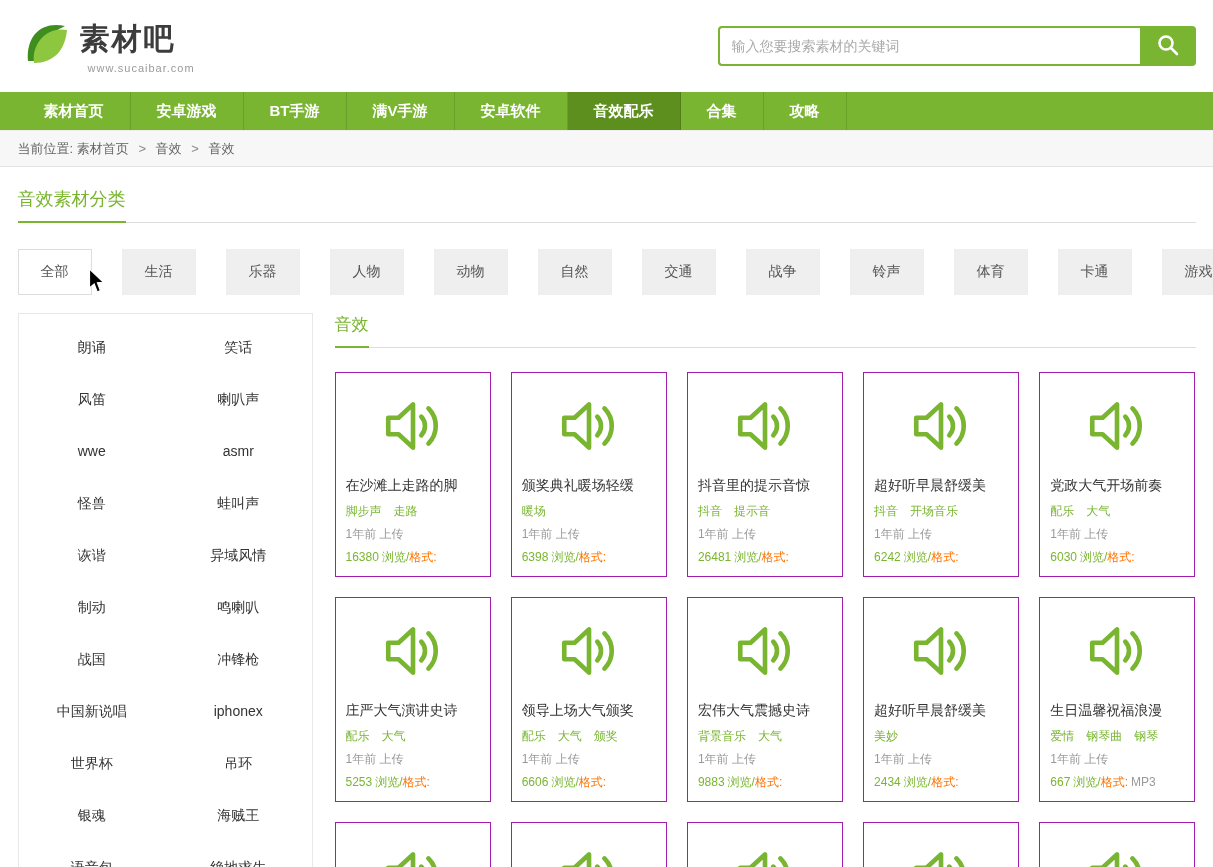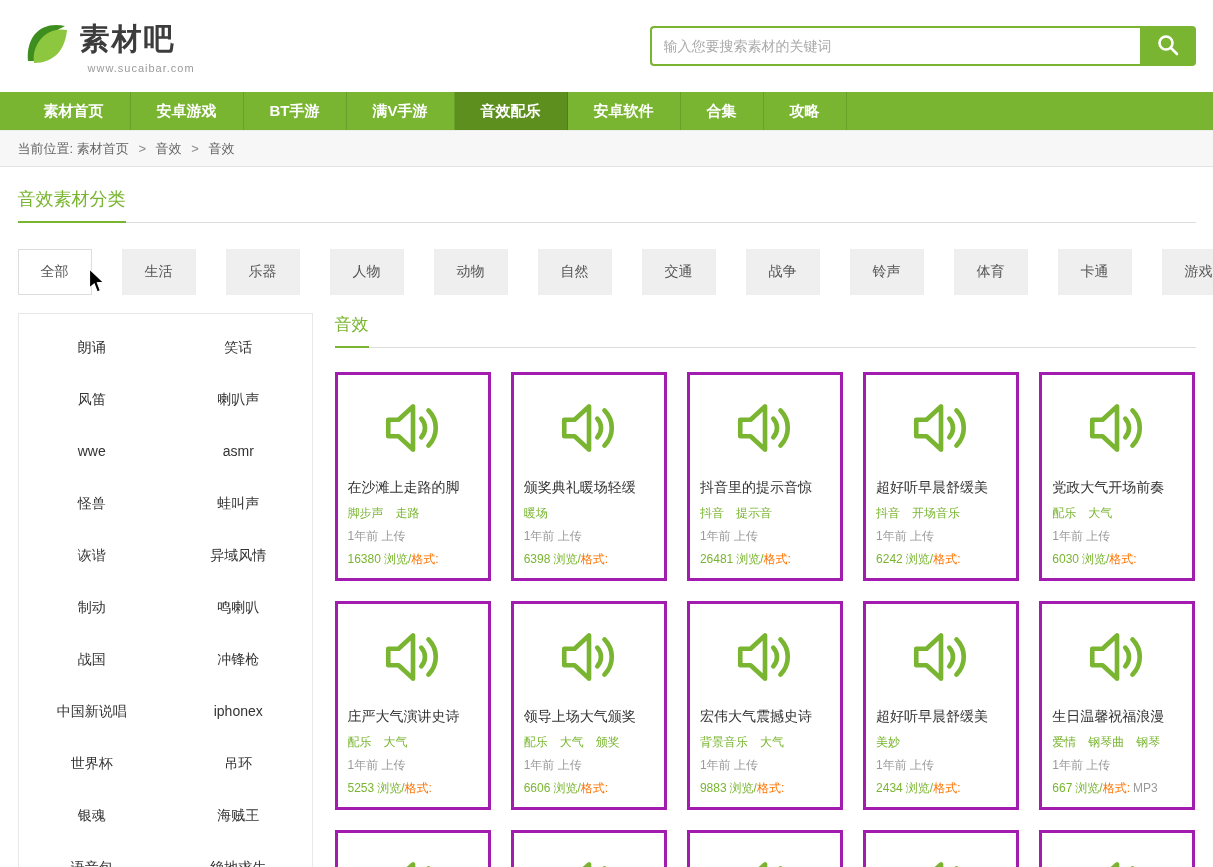--- a/index.html
+++ b/index.html
@@ -12,21 +12,21 @@
   .container { width: 1178px; margin: 0 auto; }
 
   
   .header { height: 92px; background: #fff; }
   .header-inner { display: flex; align-items: center; justify-content: space-between; height: 100%; }
   .logo { display: flex; align-items: center; gap: 8px; cursor: pointer; }
   .logo-title { font-size: 30px; font-weight: bold; color: #3c3c3c; letter-spacing: 2px; }
   .logo-sub { font-size: 11px; color: #9a9a9a; letter-spacing: 1px; margin-top: 2px; padding-left: 8px; }
   .search { display: flex; }
   .search input {
-    width: 490px; height: 40px; border: 2px solid #79b530; border-right: none;
+    width: 422px; height: 40px; border: 2px solid #79b530; border-right: none;
     border-radius: 4px 0 0 4px; padding: 0 12px; font-size: 14px; outline: none;
     font-family: inherit; color: #333;
   }
   .search input::placeholder { color: #aaa; }
   .search button {
     width: 56px; height: 40px; background: #79b530; border: none;
     border-radius: 0 4px 4px 0; cursor: pointer; display: flex; align-items: center; justify-content: center;
   }
 
   
@@ -68,21 +68,21 @@
   }
   .side-tag { line-height: 52px; font-size: 14px; color: #333; text-decoration: none; cursor: pointer; white-space: nowrap; }
 
   .content { flex: 1; }
   .content-head { border-bottom: 1px solid #dcdcdc; margin-bottom: 24px; }
   .content-head h3 {
     display: inline-block; font-size: 17px; font-weight: normal; color: #79b530;
     padding-bottom: 10px; border-bottom: 2px solid #79b530; margin-bottom: -1px;
   }
   .cards { display: grid; grid-template-columns: repeat(5, 1fr); gap: 20px; }
-  .card { border: 3px solid #a21caf; padding: 20px 10px 10px; background: #fff; cursor: pointer; }
+  .card { border: 1px solid #a21caf; padding: 20px 10px 10px; background: #fff; cursor: pointer; }
   .card-icon { text-align: center; margin-bottom: 14px; }
   .card-title {
     font-size: 14px; color: #333; margin-bottom: 8px; white-space: nowrap; overflow: hidden;
   }
   .card-tags { display: flex; gap: 12px; margin-bottom: 6px; min-height: 15px; }
   .card-tags a { font-size: 12px; color: #79b530; text-decoration: none; cursor: pointer; white-space: nowrap; }
   .card-date { font-size: 12px; color: #999; margin-bottom: 6px; }
   .card-meta { font-size: 12px; color: #999; white-space: nowrap; }
   .card-meta .views { color: #79b530; margin-right: 3px; }
   .card-meta .views-label { color: #79b530; }
@@ -134,22 +134,22 @@
       </div>
     </div>
   </header>
 
   <nav class="nav">
     <div class="container">
       <div class="nav-item">素材首页</div>
       <div class="nav-item">安卓游戏</div>
       <div class="nav-item">BT手游</div>
       <div class="nav-item">满V手游</div>
+      <div class="nav-item">安卓软件</div>
       <div class="nav-item active">音效配乐</div>
-      <div class="nav-item">安卓软件</div>
       <div class="nav-item">合集</div>
       <div class="nav-item">攻略</div>
     </div>
   </nav>
 
   <div class="breadcrumb-bar">
     <div class="container">
       <span>当前位置:</span>
       <a>素材首页</a>
       <span class="crumb-sep">&gt;</span>

